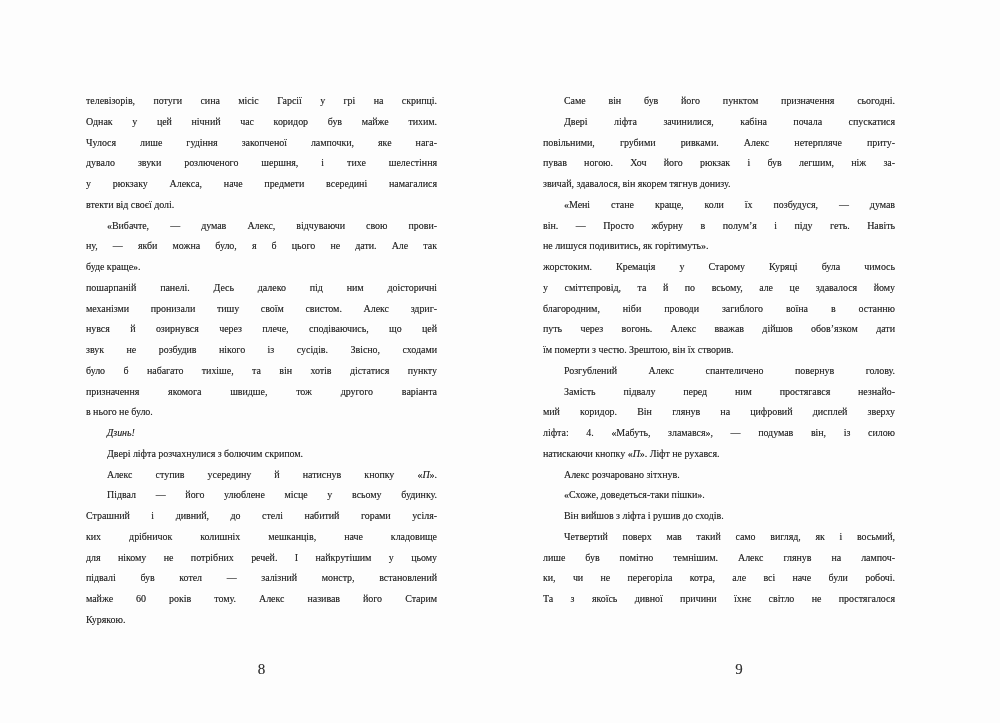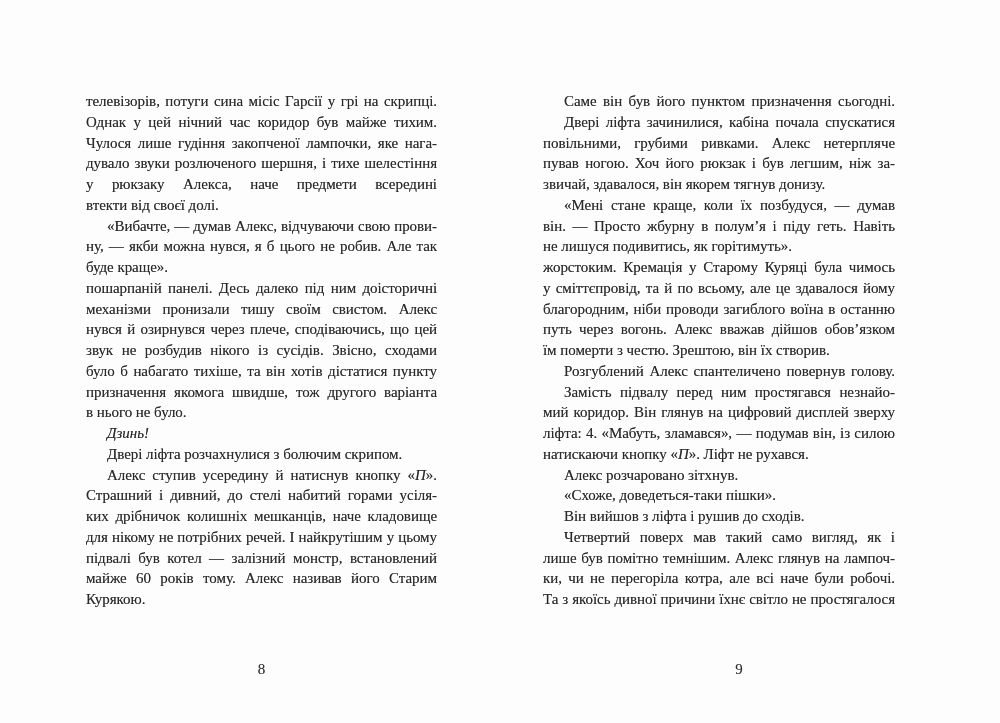--- a/index.html
+++ b/index.html
@@ -12,21 +12,21 @@
     height: 723px;
     background: #fdfdfd;
     overflow: hidden;
     font-family: "Liberation Serif", serif;
     color: #2a2a2a;
   }
 
   .text-col {
     position: absolute;
     top: 91px;
-    font-size: 15px;
+    font-size: 10px;
     line-height: 20.75px;
     letter-spacing: -0.05px;
     text-shadow: 0 0 0.5px rgba(42,42,42,0.55);
   }
   #left-lines  { left: 86px;  width: 351px; }
   #right-lines { left: 543px; width: 352px; }
 
   .line {
     height: 20.75px;
     overflow: hidden;
@@ -55,32 +55,33 @@
 
   <section>
     <div class="text-col" id="left-lines">
         <div class="line"><span>телевізорів, потуги сина місіс Гарсії у грі на скрипці.</span></div>
         <div class="line"><span>Однак у цей нічний час коридор був майже тихим.</span></div>
         <div class="line"><span>Чулося лише гудіння закопченої лампочки, яке нага-</span></div>
         <div class="line"><span>дувало звуки розлюченого шершня, і тихе шелестіння</span></div>
         <div class="line"><span>у рюкзаку Алекса, наче предмети всередині намагалися</span></div>
         <div class="line end"><span>втекти від своєї долі.</span></div>
         <div class="line indent"><span>«Вибачте, — думав Алекс, відчуваючи свою прови-</span></div>
-        <div class="line"><span>ну, — якби можна нувся, я б цього не робив. Але так</span></div>
+        <div class="line"><span>ну, — якби можна було, я б цього не дати. Але так</span></div>
         <div class="line end"><span>буде краще».</span></div>
         <div class="line"><span>пошарпаній панелі. Десь далеко під ним доісторичні</span></div>
         <div class="line"><span>механізми пронизали тишу своїм свистом. Алекс здриг-</span></div>
         <div class="line"><span>нувся й озирнувся через плече, сподіваючись, що цей</span></div>
         <div class="line"><span>звук не розбудив нікого із сусідів. Звісно, сходами</span></div>
         <div class="line"><span>було б набагато тихіше, та він хотів дістатися пункту</span></div>
         <div class="line"><span>призначення якомога швидше, тож другого варіанта</span></div>
         <div class="line end"><span>в нього не було.</span></div>
         <div class="line indent end"><span class="it">Дзинь!</span></div>
         <div class="line indent end"><span>Двері ліфта розчахнулися з болючим скрипом.</span></div>
         <div class="line indent"><span>Алекс ступив усередину й натиснув кнопку «</span><span class="it">П</span><span>».</span></div>
+        <div class="line indent"><span>Підвал — його улюблене місце у всьому будинку.</span></div>
         <div class="line"><span>Страшний і дивний, до стелі набитий горами усіля-</span></div>
         <div class="line"><span>ких дрібничок колишніх мешканців, наче кладовище</span></div>
         <div class="line"><span>для нікому не потрібних речей. І найкрутішим у цьому</span></div>
         <div class="line"><span>підвалі був котел — залізний монстр, встановлений</span></div>
         <div class="line"><span>майже 60 років тому. Алекс називав його Старим</span></div>
         <div class="line end"><span>Курякою.</span></div>
       </div>
     <div class="page-num" id="left-num">8</div>
   </section>
 

